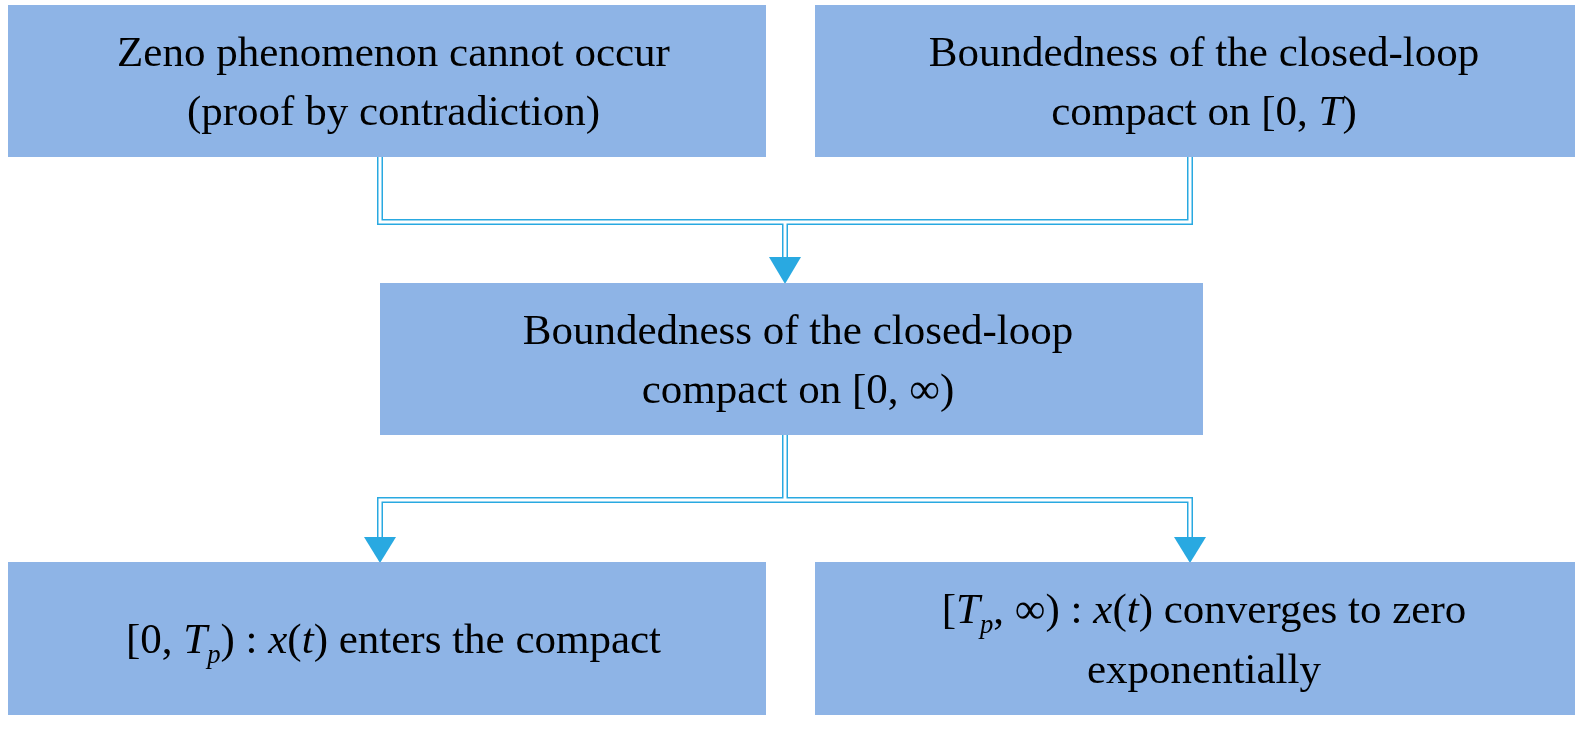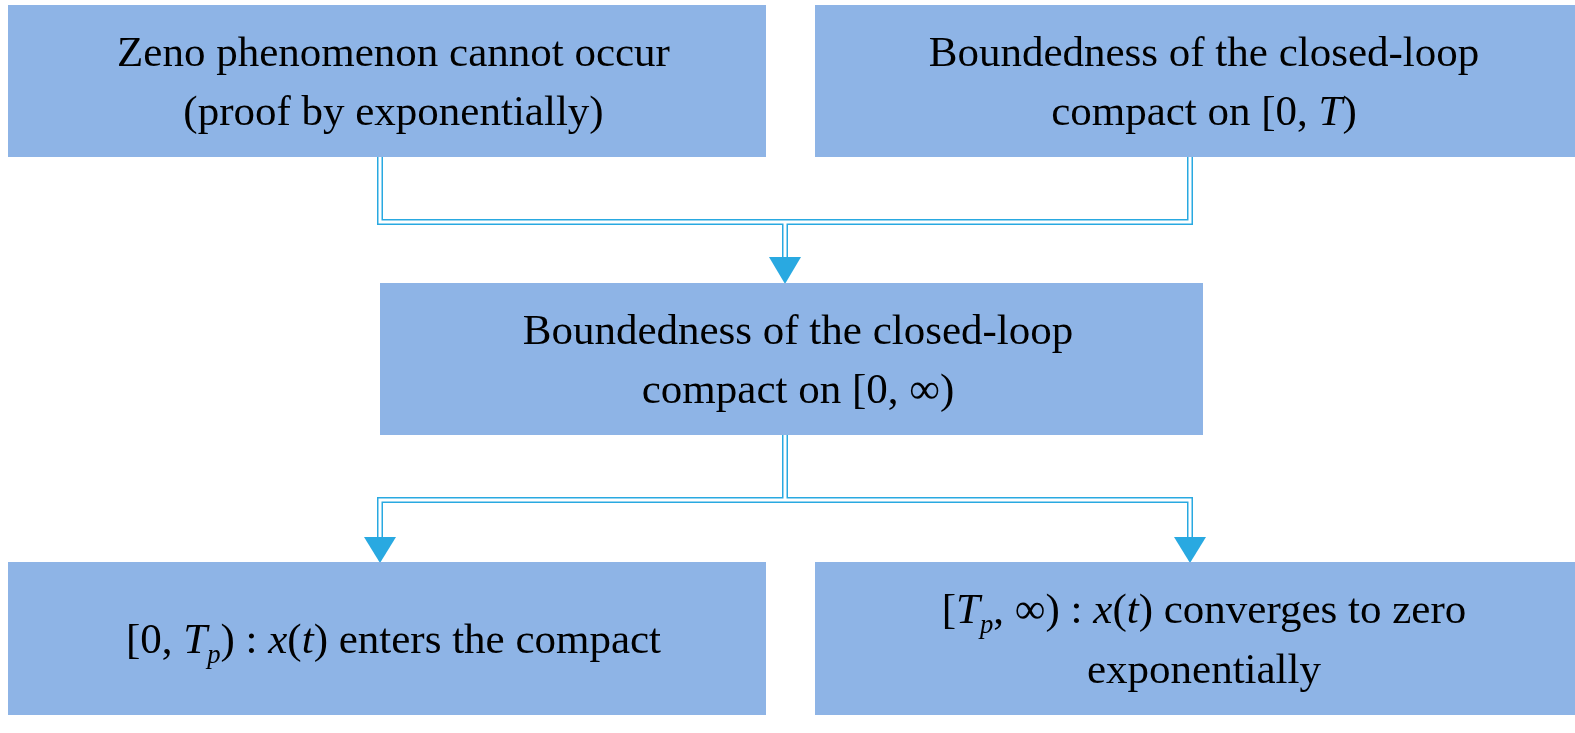--- a/index.html
+++ b/index.html
@@ -45,21 +45,21 @@
     <polygon class="arrowhead" points="769,257 801,257 785,284"></polygon>
 
     <path class="conn outer" d="M785 430 V500 M380 540 V500 H1190 V540"></path>
     <path class="conn inner" d="M785 430 V500 M380 540 V500 H1190 V540"></path>
     <polygon class="arrowhead" points="364,537 396,537 380,563"></polygon>
     <polygon class="arrowhead" points="1174,537 1206,537 1190,563"></polygon>
   </svg>
 
   <div class="box box-zeno">
     <div class="line"><span>Zeno phenomenon cannot occur</span></div>
-    <div class="line"><span>(proof by exponentially)</span></div>
+    <div class="line"><span>(proof by contradiction)</span></div>
   </div>
 
   <div class="box box-bounded-t">
     <div class="line"><span>Boundedness of the closed-loop</span></div>
     <div class="line"><span>compact on [0, </span><span style="font-style: italic;">T</span><span>)</span></div>
   </div>
 
   <div class="box box-bounded-inf">
     <div class="line"><span>Boundedness of the closed-loop</span></div>
     <div class="line"><span>compact on [0, ∞)</span></div>

